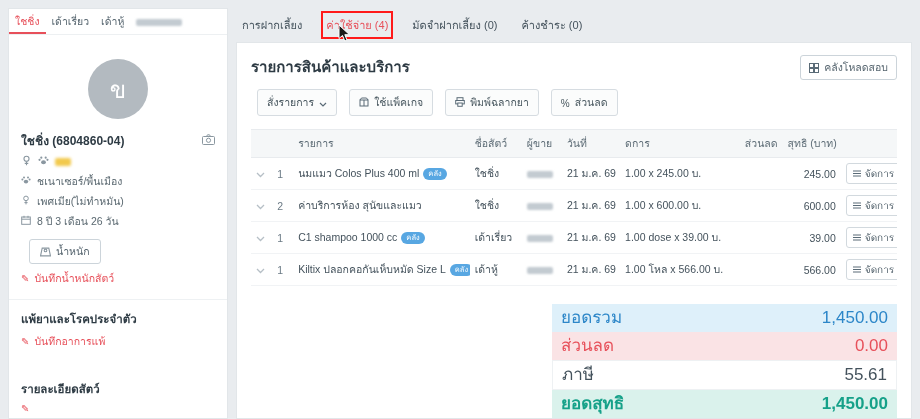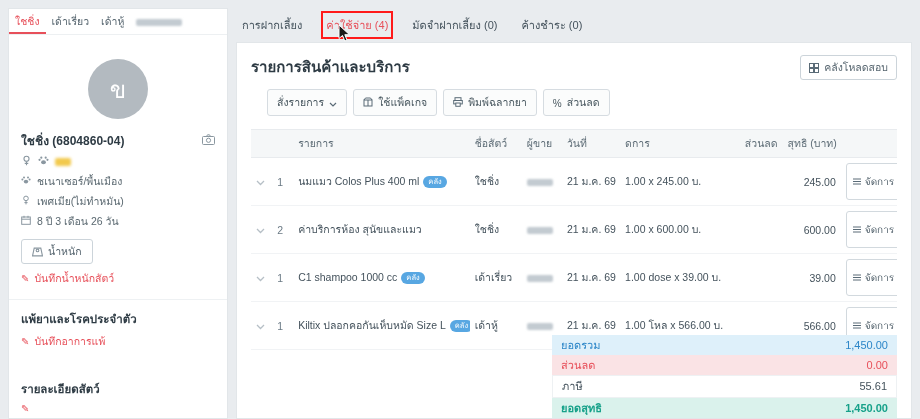--- a/index.html
+++ b/index.html
@@ -18,54 +18,54 @@
   .redacted{display:inline-block;height:7px;background:#c3cbd1;border-radius:2px;filter:blur(1.2px);vertical-align:middle}
   .w46{width:46px}.w26{width:26px}
   .sidebar-body{padding:8px 12px 0}
   .avatar{width:60px;height:60px;border-radius:50%;background:#b3bac0;color:#fff;font-size:24px;
     display:flex;align-items:center;justify-content:center;margin:16px auto 12px}
   .name-row{display:flex;justify-content:space-between;align-items:center;font-weight:bold;font-size:12px;color:#2e3b44}
   .icons-row{display:flex;gap:6px;align-items:center;margin:5px 0 3px}
   .vip-blur{width:16px;height:8px;background:#f2c94c;border-radius:2px;filter:blur(1.5px)}
   .detail-row{display:flex;gap:6px;align-items:center;padding:1.5px 0;font-size:10.5px;color:#5a6870}
   .weight-chip{display:inline-flex;gap:5px;align-items:center;border:1px solid #ccd4da;border-radius:3px;
-    padding:3px 10px;margin:8px 0 4px;font-size:10.5px;color:#55646e;cursor:pointer;background:#fff}
+    padding:3px 10px;margin:8px 8px 4px;font-size:10.5px;color:#55646e;cursor:pointer;background:#fff}
   .plink{color:#e7505a;font-size:10.5px;padding:2px 0;display:flex;gap:5px;align-items:center;cursor:pointer}
   .pencil{font-size:10px;color:#e7505a}
   .divider{border-top:1px solid #eef1f3;margin:10px -12px}
   .section-title{font-weight:bold;font-size:11.5px;color:#2e3b44;margin:4px 0 3px}
   
   .main{position:absolute;left:236px;right:8px;top:8px;bottom:0}
   .main-tabs{height:26px;display:flex;gap:24px;align-items:flex-end;padding:0 6px;position:relative}
   .main-tab{font-size:11px;color:#44525c;cursor:pointer;white-space:nowrap}
   .main-tab.active{color:#e7505a}
   .main-tab.annotated{outline:2px solid #ff1a1a;outline-offset:3px}
   .cursor{position:absolute;left:102px;top:16px;z-index:9}
   .main-card{position:absolute;left:0;right:0;top:34px;bottom:0;background:#fff;border:1px solid #e2e6e9}
   .card-head{display:flex;justify-content:space-between;align-items:flex-start;padding:12px 14px 9px}
   .page-title{font-size:15px;font-weight:bold;color:#2e3b44}
   .load-btn{display:inline-flex;gap:5px;align-items:center;border:1px solid #ccd4da;border-radius:3px;
     padding:3px 8px;font-size:10.5px;color:#55646e;cursor:pointer;background:#fff}
-  .toolbar{display:flex;gap:6px;padding:0 30px 9px}
+  .toolbar{display:flex;gap:12px;padding:0 20px 9px}
   .tbtn{display:inline-flex;gap:5px;align-items:center;border:1px solid #d6dce1;background:#fbfcfc;
     border-radius:3px;padding:4px 9px;font-size:10.5px;color:#48575f;cursor:pointer}
   .pct{font-size:10px;color:#48575f}
   table{width:calc(100% - 28px);margin:4px 14px;border-collapse:collapse;font-size:10.5px;table-layout:fixed}
   thead th{background:#f5f7f8;border-top:1px solid #e8ebee;border-bottom:1px solid #e8ebee;color:#5d6c76;
     font-weight:normal;text-align:left;padding:5px 5px;white-space:nowrap;overflow:hidden}
   tbody td{border-bottom:1px solid #f1f3f5;padding:5px 5px;color:#44525c;white-space:nowrap;overflow:hidden}
   .r{text-align:right}
   .c{text-align:center}
   .qty{color:#6b7a85}
   .badge{display:inline-block;background:#58a7e2;color:#fff;font-size:7.5px;line-height:1;
     padding:2px 5px;border-radius:7px;margin-left:4px;vertical-align:1px}
   .manage-btn{display:inline-flex;gap:4px;align-items:center;border:1px solid #d2d9de;border-radius:3px;
-    padding:10px 6px;font-size:10px;color:#55646e;background:#fff;cursor:pointer}
+    padding:2px 6px;font-size:10px;color:#55646e;background:#fff;cursor:pointer}
   .summary{position:absolute;right:14px;bottom:0;width:345px}
-  .srow{display:flex;justify-content:space-between;padding:3px 9px;font-size:11px;line-height:1.3}
+  .srow{display:flex;justify-content:space-between;padding:3px 9px;font-size:17px;line-height:1.3}
   .srow.total{background:#def0fa;color:#2c86c8}
   .srow.discount{background:#fae3e5;color:#e7505a}
   .srow.tax{background:#fff;border:1px solid #eef1f3;color:#44525c}
   .srow.net{background:#daf2ec;color:#16a189;font-weight:bold}
 </style>
 </head>
 <body>
 
 <div class="sidebar">
   <div class="pet-tabs" id="pet-tabs">

